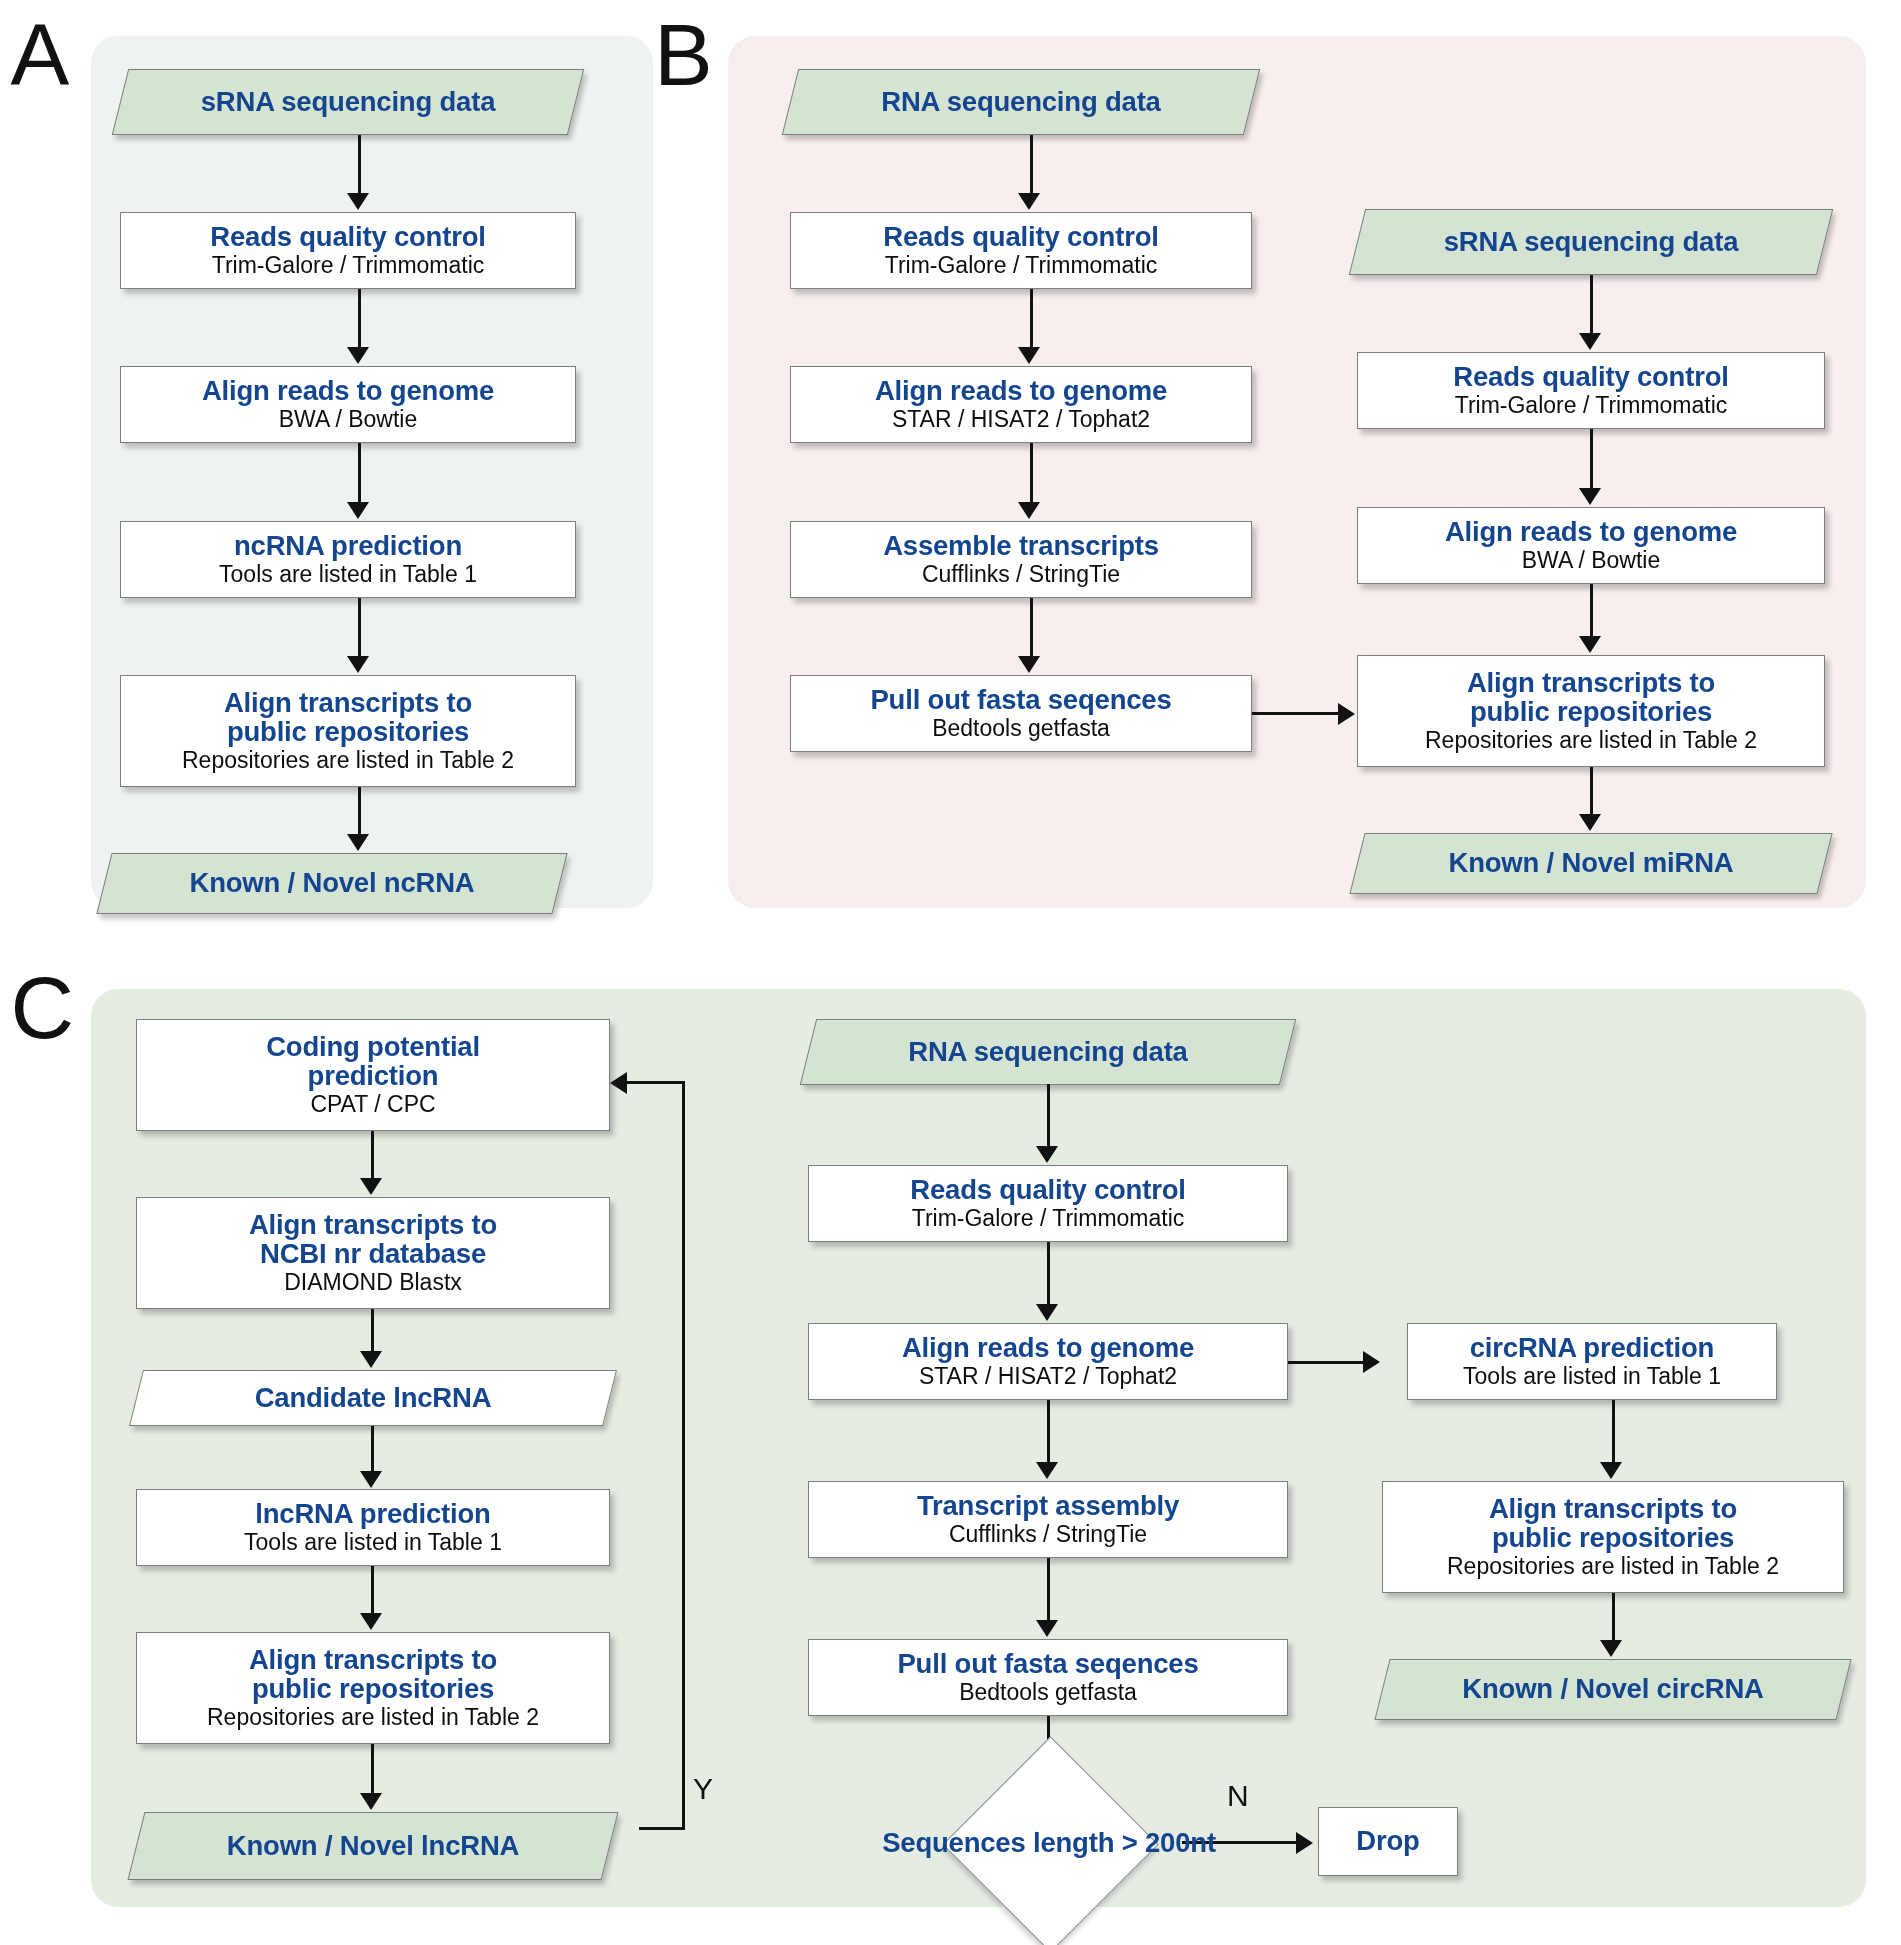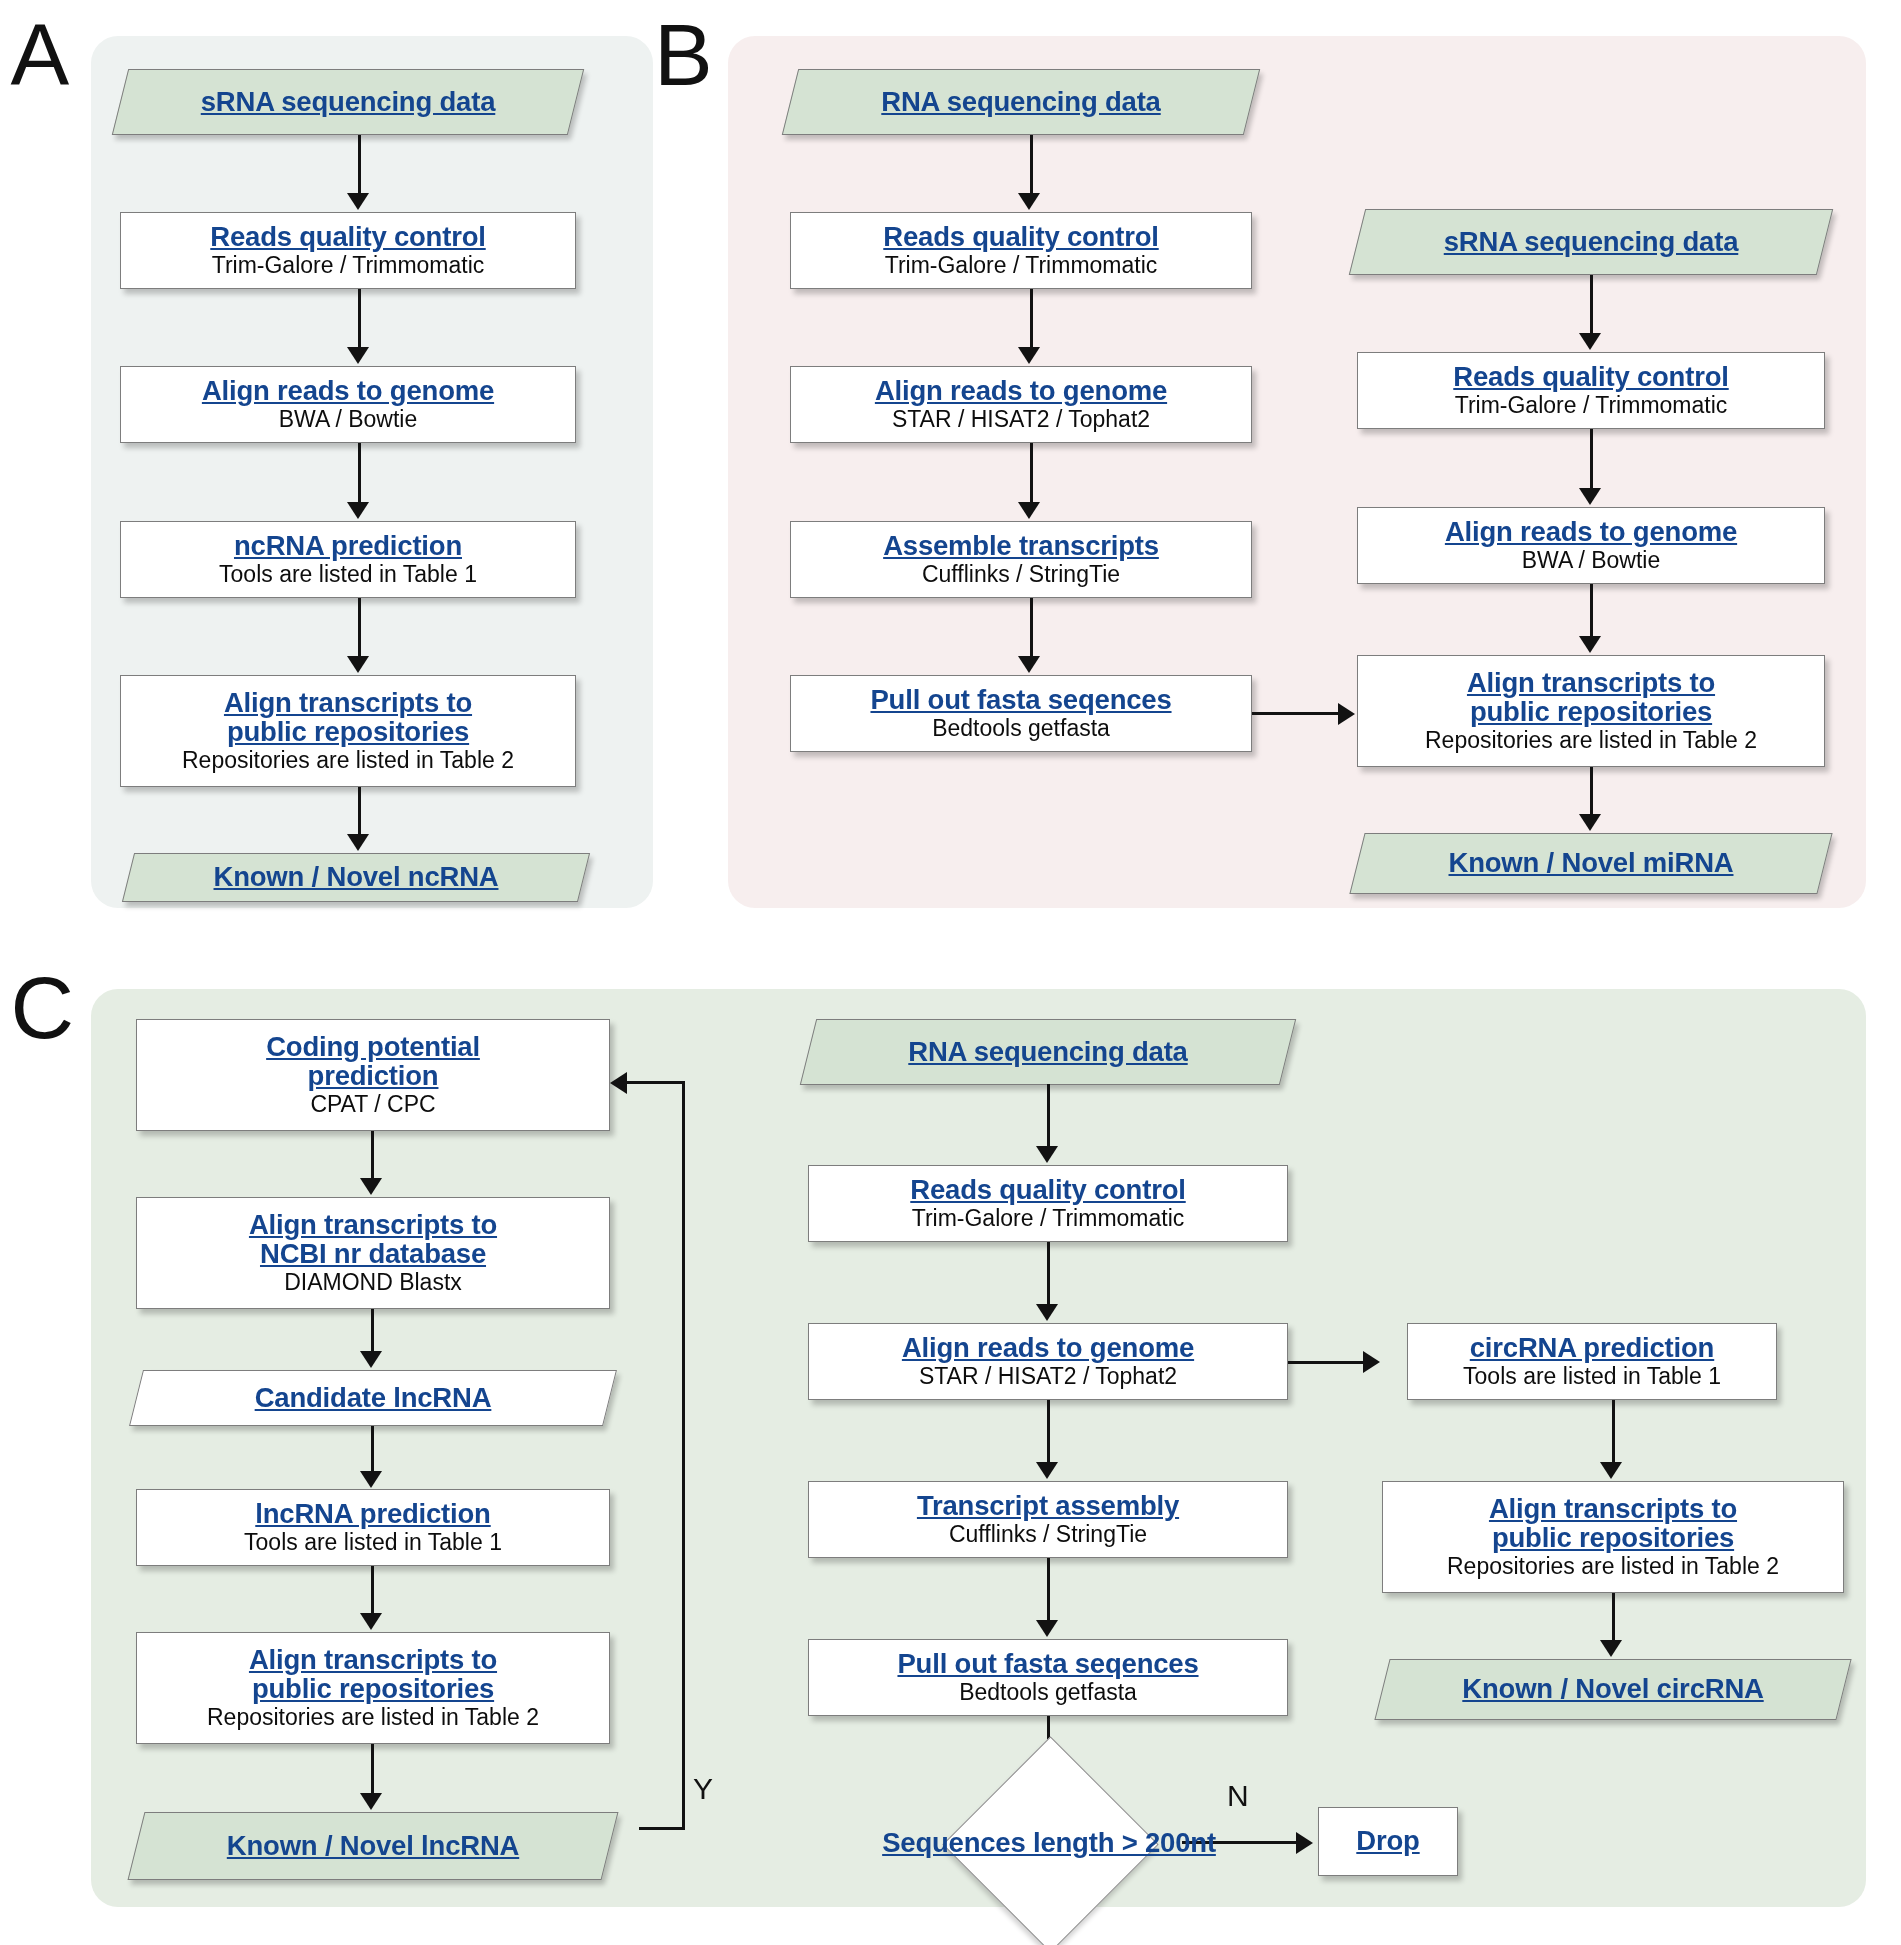--- a/index.html
+++ b/index.html
@@ -26,21 +26,21 @@
     position:absolute;box-sizing:border-box;
     display:flex;flex-direction:column;align-items:center;justify-content:center;
     text-align:center;
   }
   .proc{
     background:#ffffff;border:1.8px solid #7d7d7d;
     box-shadow:4.1px 4.7px 5.3px rgba(0,0,0,.22);
   }
   .title{
     color:#14458f;font-weight:bold;font-size:27.5px;line-height:1.04;
-    letter-spacing:-0.2px;white-space:nowrap;text-decoration:underline;
+    letter-spacing:-0.2px;white-space:nowrap;
   }
   .sub{
     color:#0d0d0d;font-weight:400;font-size:23px;line-height:1.08;
     margin-top:1.8px;white-space:nowrap;
   }
 
   
   .para{
     position:absolute;box-sizing:border-box;
     display:flex;align-items:center;justify-content:center;
@@ -124,21 +124,21 @@
 <div class="arrow-d" style="left:347px;top:656px;"></div>
 
 <div class="node proc" style="left:120px;top:675px;width:456px;height:112px;">
   <div class="title">Align transcripts to</div>
   <div class="title">public repositories</div>
   <div class="sub">Repositories are listed in Table 2</div>
 </div>
 <div class="vline" style="left:358px;top:787px;height:49px;"></div>
 <div class="arrow-d" style="left:347px;top:834px;"></div>
 
-<div class="para green" style="left:128px;top:853px;width:456px;height:49px;">
+<div class="para green" style="left:104px;top:853px;width:456px;height:61px;">
   <div class="skew"></div>
   <div class="ptext title">Known / Novel ncRNA</div>
 </div>
 
 <div class="panel" id="panel-b"></div>
 <div class="panel-letter" id="letter-b">B</div>
 
 <div class="para green" style="left:790px;top:69px;width:462px;height:66px;">
   <div class="skew"></div>
   <div class="ptext title">RNA sequencing data</div>

